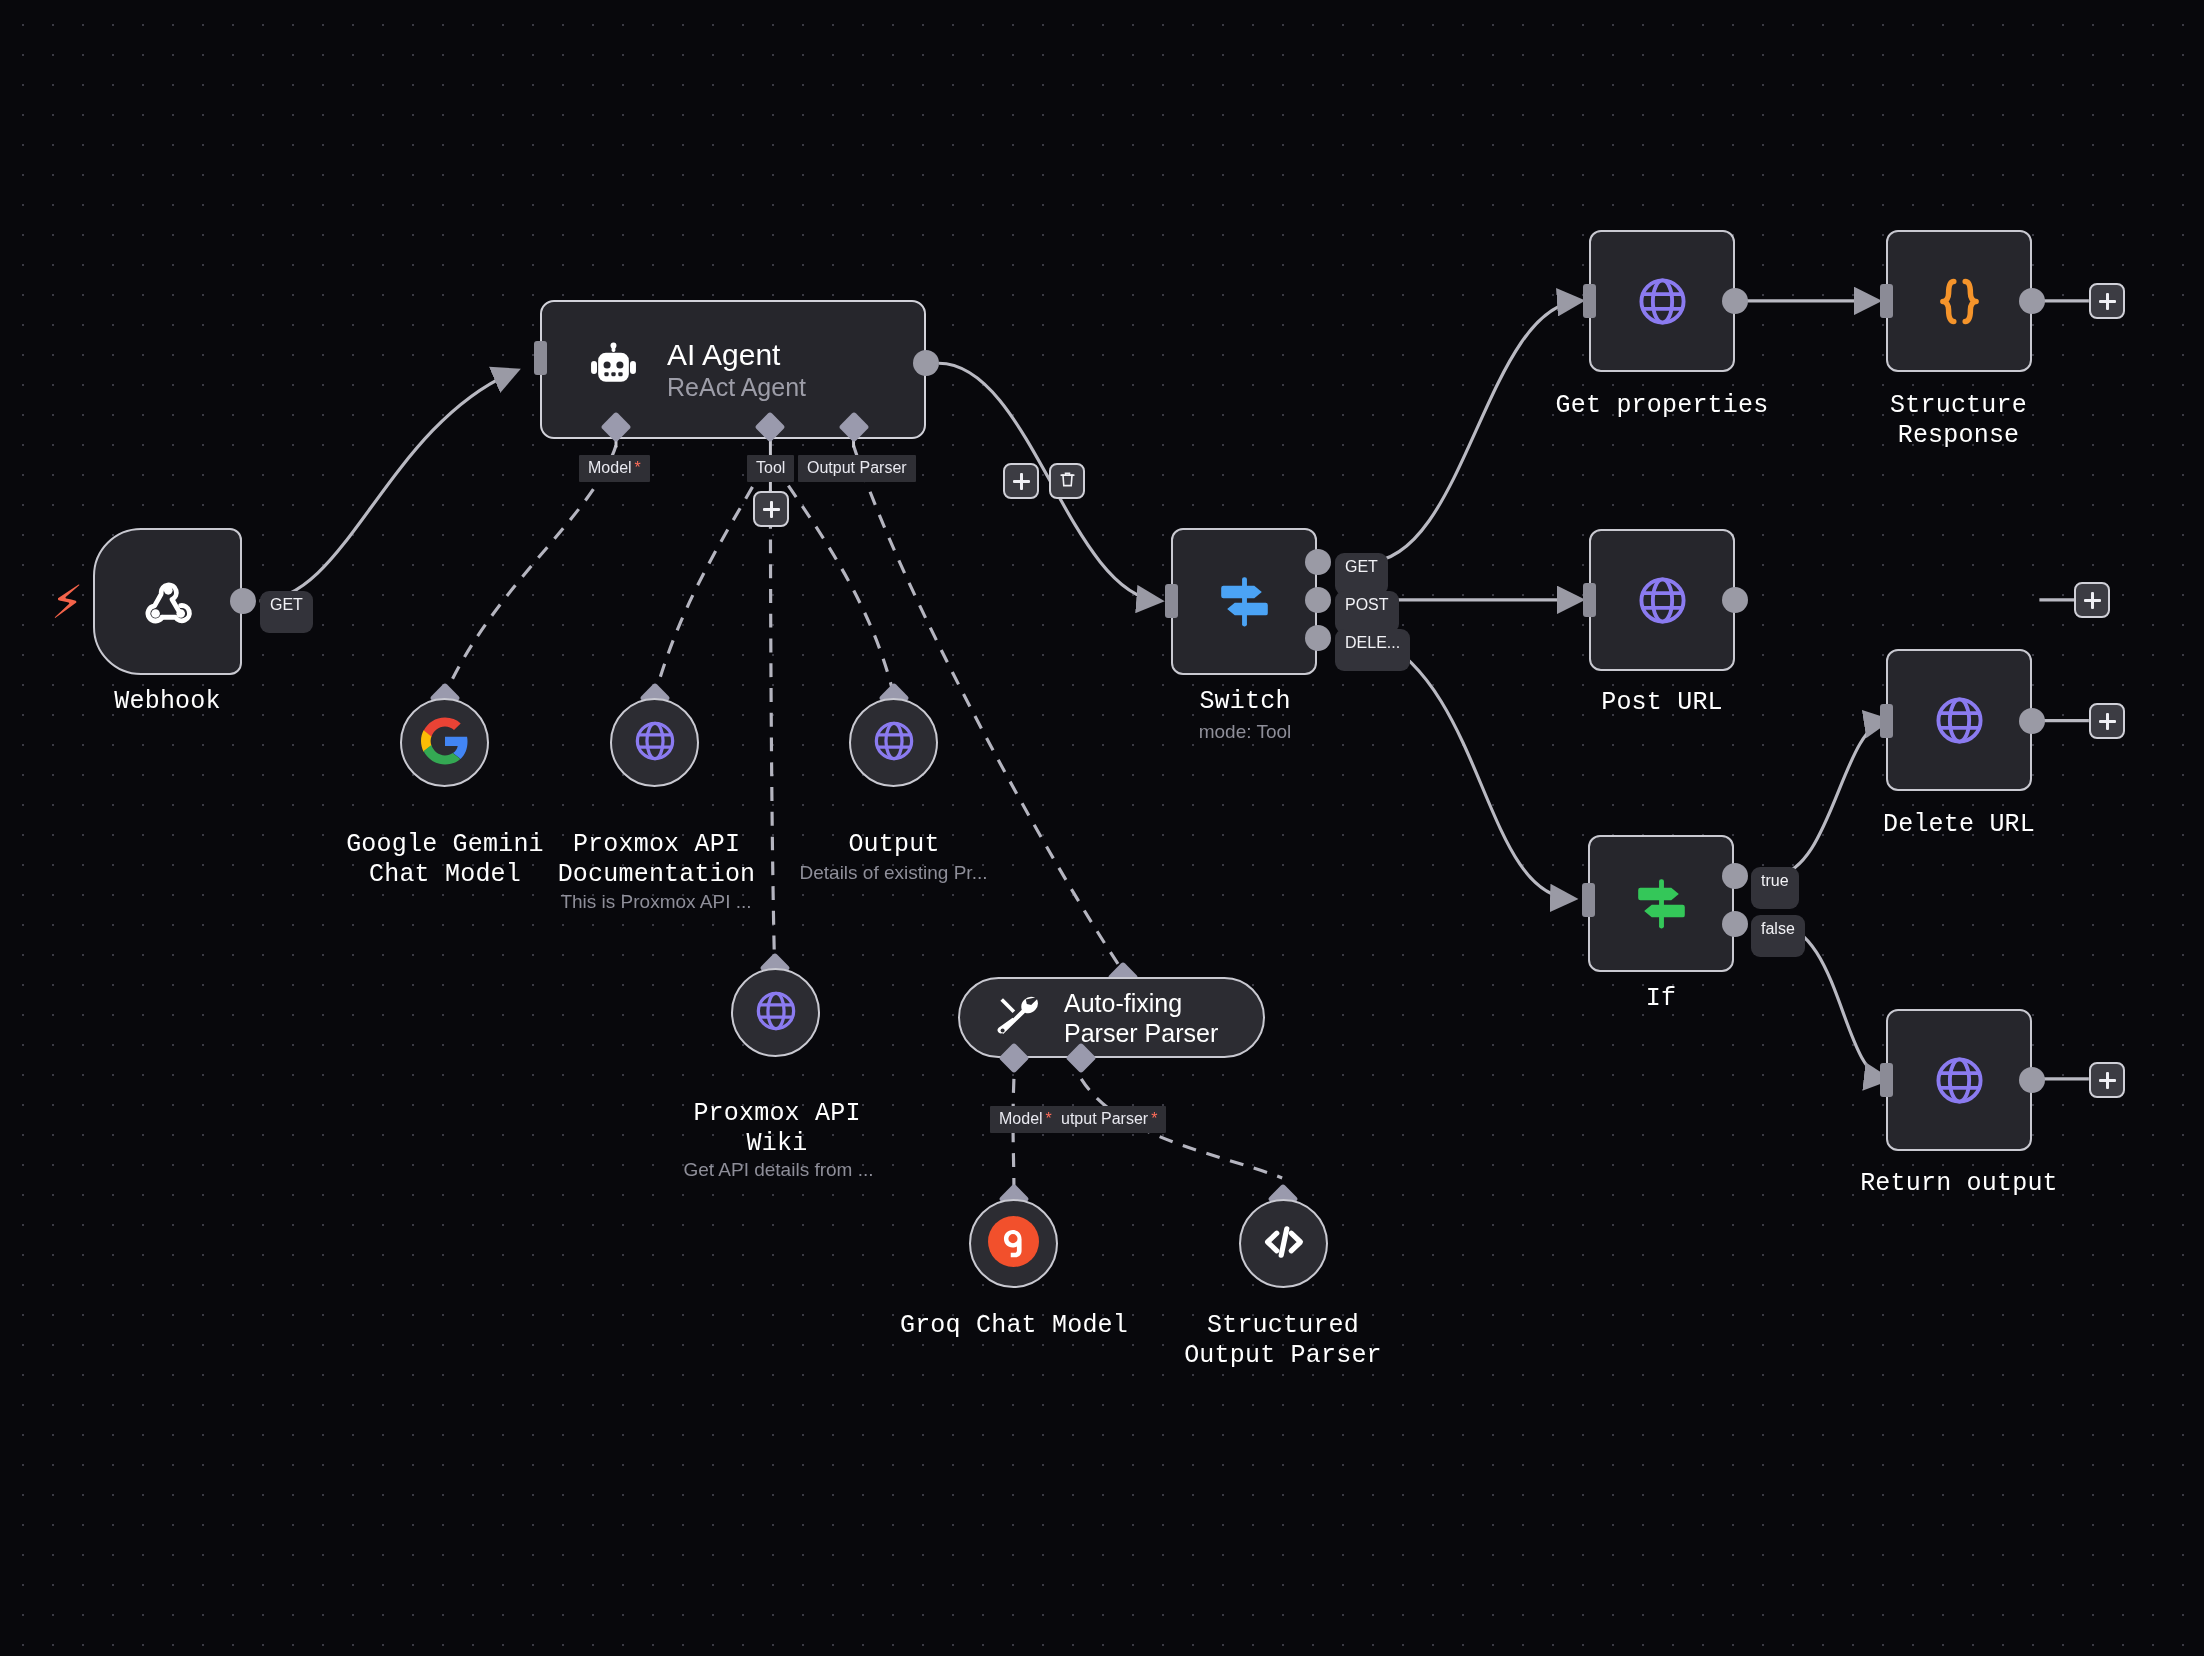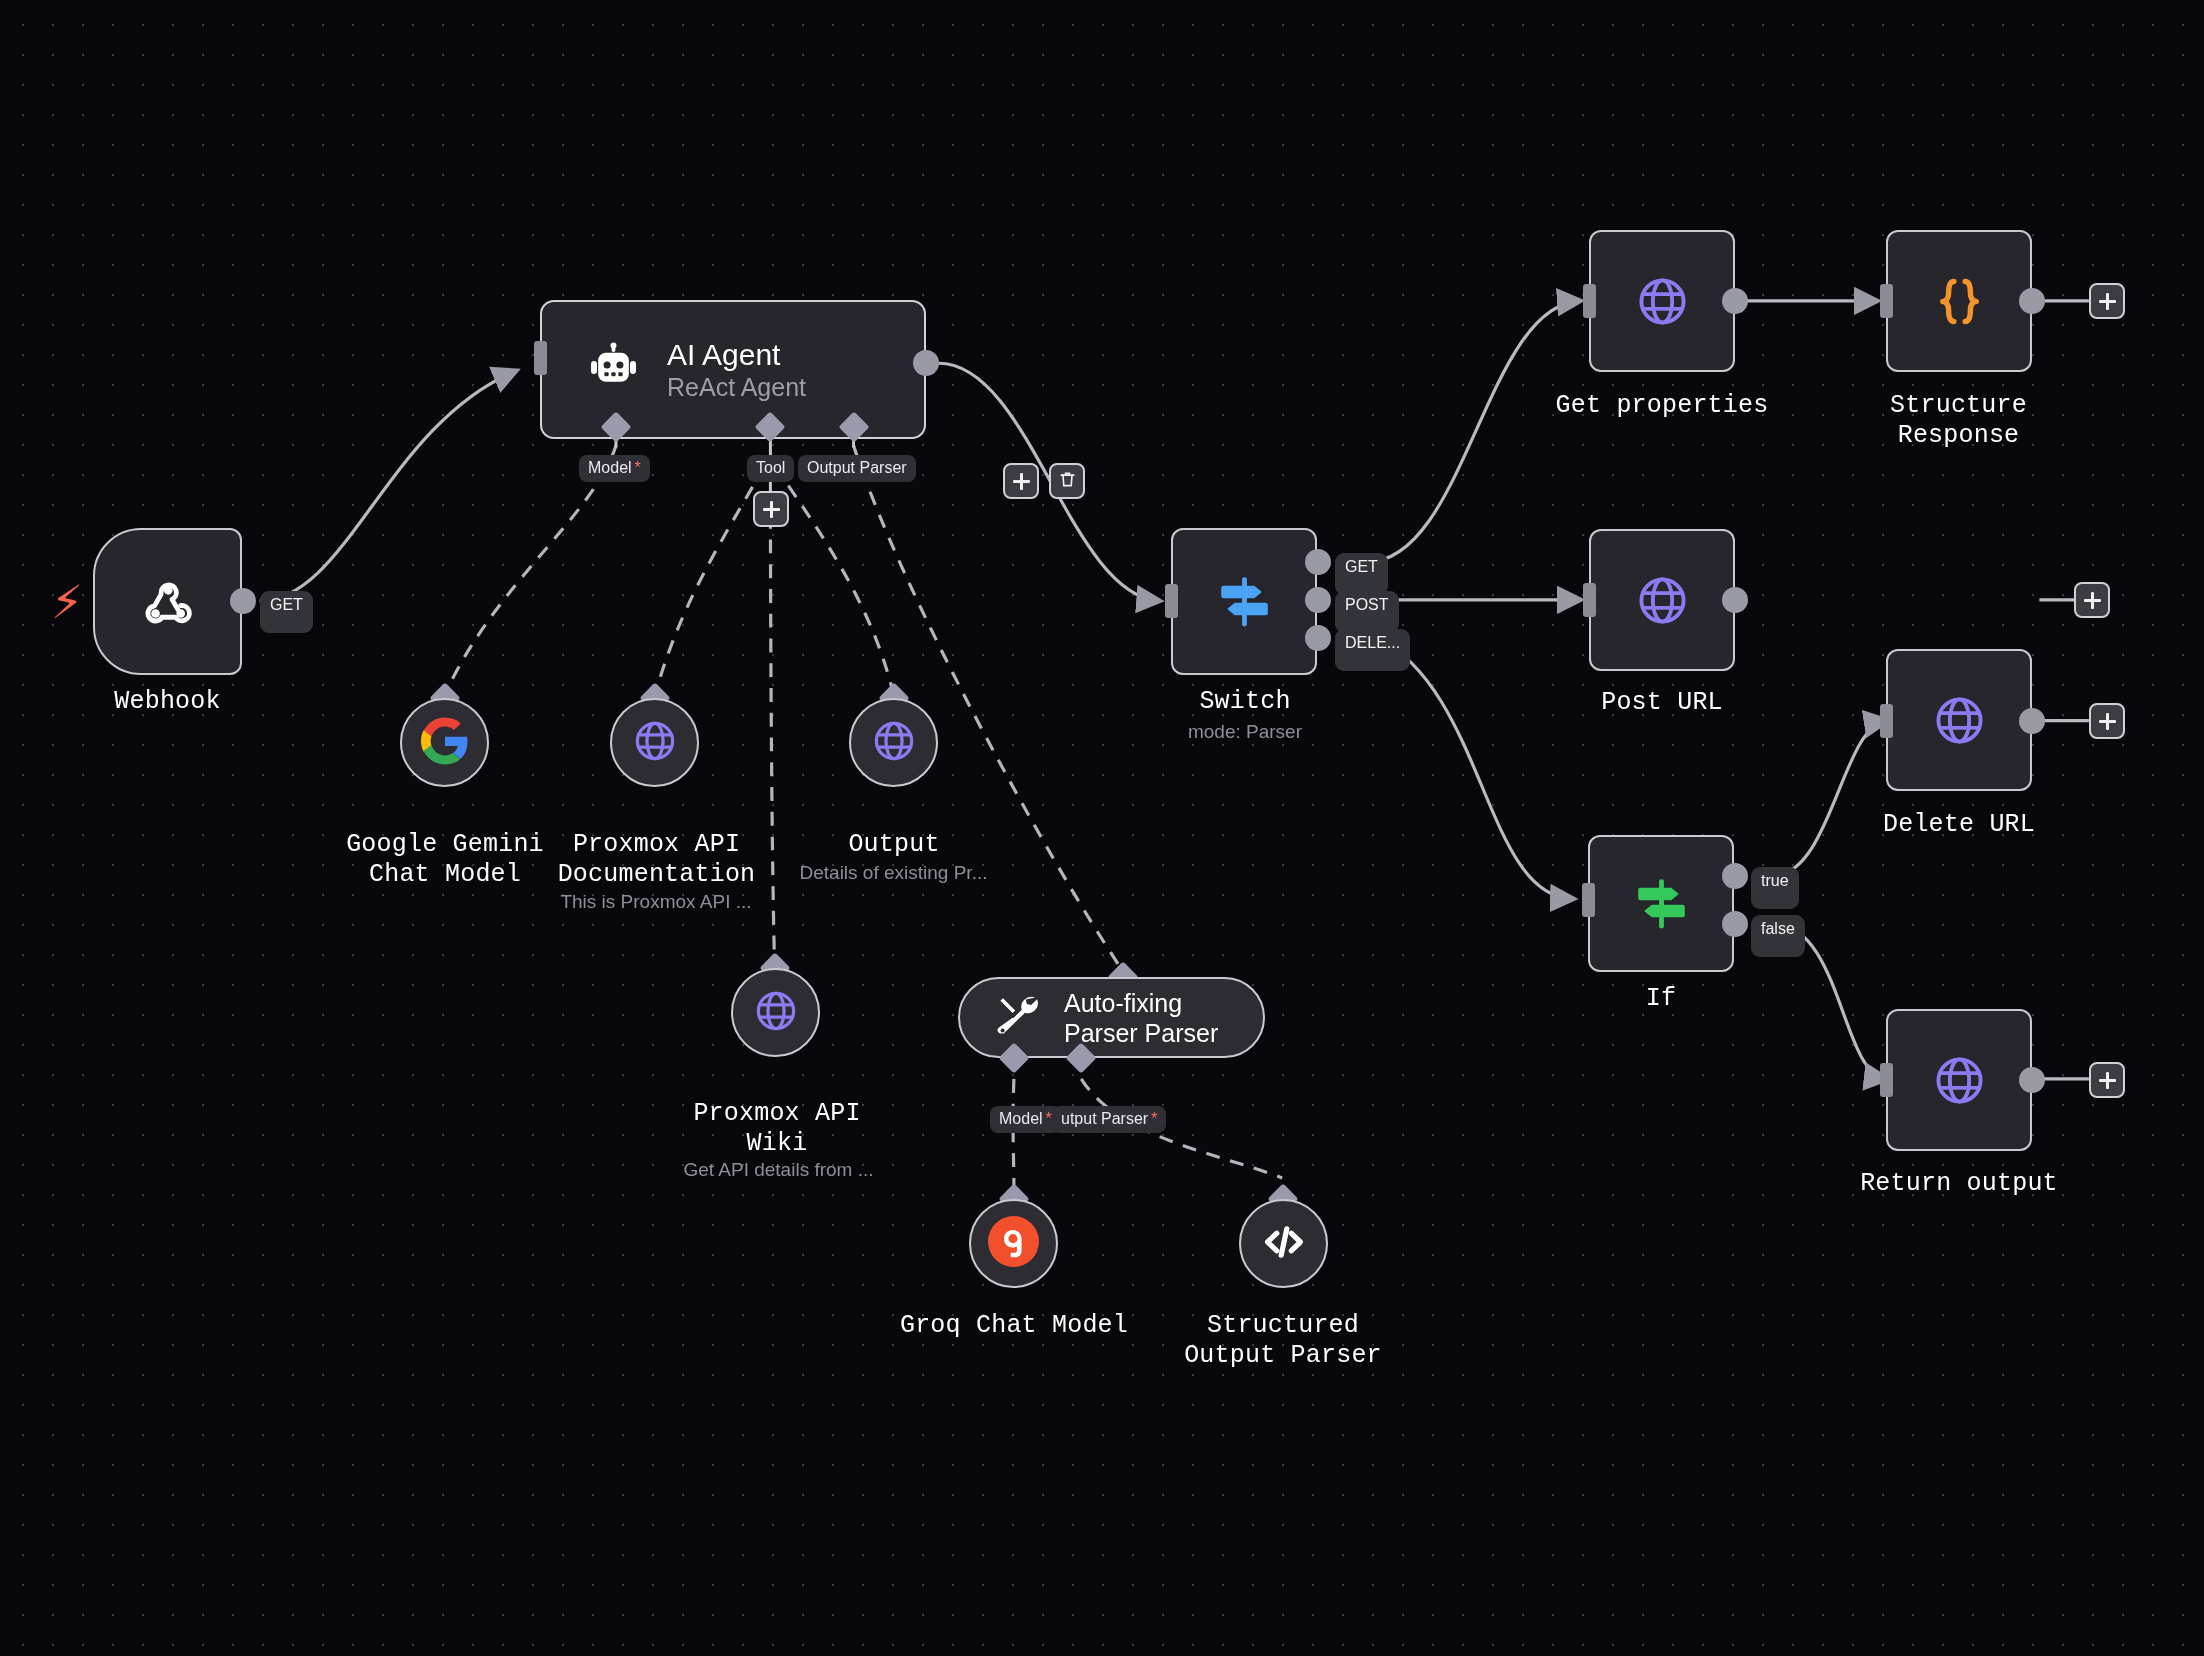--- a/index.html
+++ b/index.html
@@ -68,21 +68,21 @@
   .pill{
     position:absolute;left:958px;top:977px;width:307px;height:81px;
     background:#2c2c32;border:2px solid #c9c9d1;border-radius:41px;
     box-sizing:border-box;display:flex;align-items:center;padding-left:34px;
   }
   .pill .t{margin-left:22px;color:#fff;font-size:25px;line-height:30px;text-align:left;}
 
   
   .plabel{
     position:absolute;background:#2f2f35;color:#e9e9f0;
-    font-size:16px;line-height:16px;border-radius:8px;
+    font-size:16px;line-height:16px;border-radius:1px;
     padding:5px 9px 6px 9px;white-space:nowrap;
   }
   .plabel .req{color:#ff6d5a;font-size:16px;margin-left:3px;}
   .olabel{
     position:absolute;background:#33333a;color:#f2f2f6;
     font-size:16px;line-height:17px;border-radius:9px;
     padding:5px 10px 20px 10px;white-space:nowrap;
   }
 
   
@@ -352,21 +352,21 @@
     </span>
   </div>
   <div class="inport" style="left:1165px;top:584px;"></div>
   <div class="outport" style="left:1305px;top:549px;"></div>
   <div class="outport" style="left:1305px;top:587px;"></div>
   <div class="outport" style="left:1305px;top:625px;"></div>
   <div class="olabel" style="left:1335px;top:553px;">GET</div>
   <div class="olabel" style="left:1335px;top:591px;">POST</div>
   <div class="olabel" style="left:1335px;top:629px;">DELE...</div>
   <div class="caption" style="left:1121px;top:687px;width:248px;">Switch</div>
-  <div class="subcaption" style="left:1121px;top:720px;width:248px;">mode: Parser</div>
+  <div class="subcaption" style="left:1121px;top:720px;width:248px;">mode: Tool</div>
 
   <div class="node" style="left:1588px;top:835px;width:146px;height:137px;">
     <span class="glyph">
       <svg width="65" height="65" viewBox="0 0 24 24">
         <g fill="#34c759">
           <rect x="11.1" y="3" width="1.8" height="18.2" rx=".8"></rect>
           <path d="M4.2 6.2h11.4l2.8 2.3-2.8 2.3H4.2a.8.8 0 0 1-.8-.8V7a.8.8 0 0 1 .8-.8z"></path>
           <path d="M19.8 12.5H8.4l-2.8 2.3 2.8 2.3h11.4a.8.8 0 0 0 .8-.8v-3a.8.8 0 0 0-.8-.8z"></path>
         </g>
       </svg>

